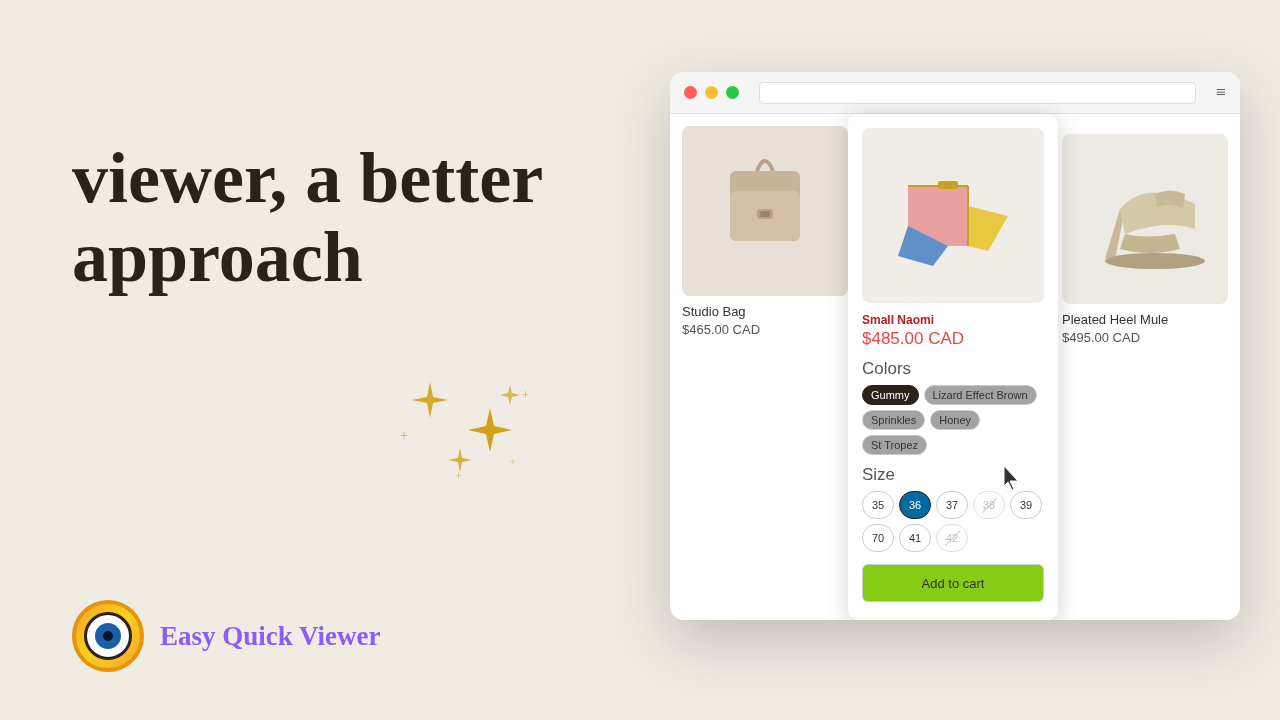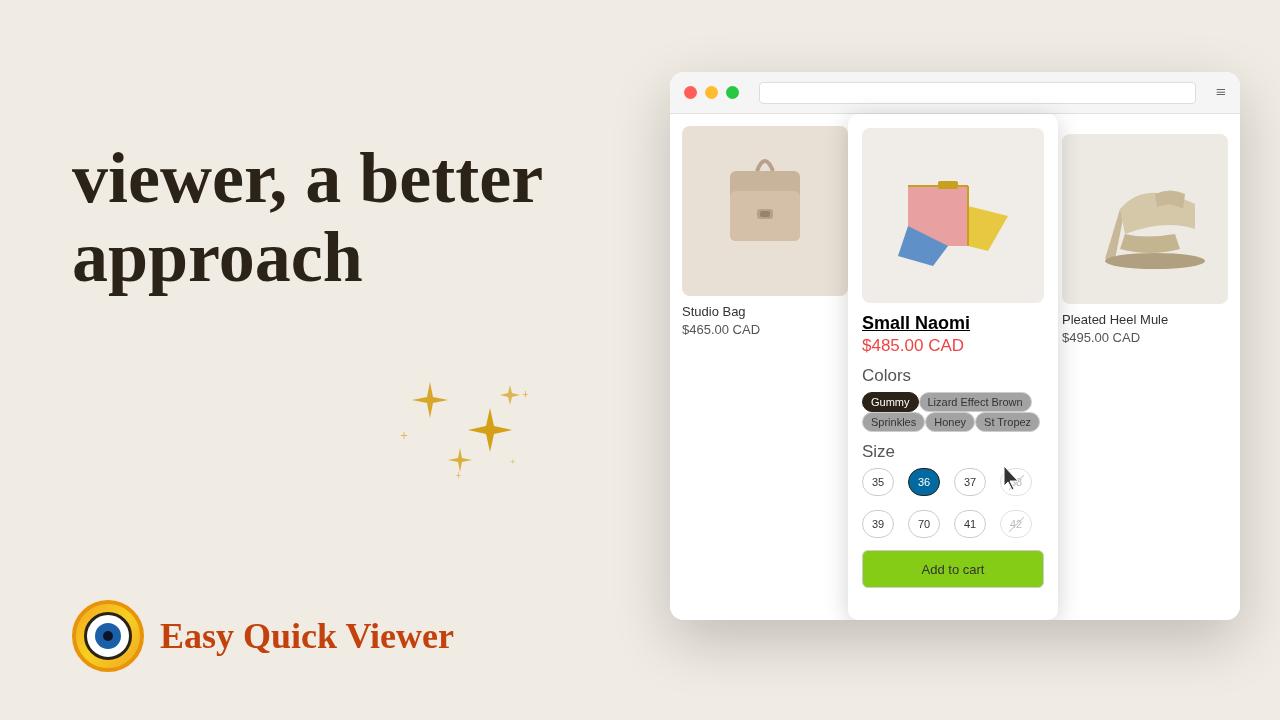--- a/index.html
+++ b/index.html
@@ -74,23 +74,23 @@
     }
 
     .logo-pupil {
       width: 10px;
       height: 10px;
       background: #0a1628;
       border-radius: 50%;
     }
 
     .logo-text {
-      font-size: 36px;
+      font-size: 27px;
       font-weight: 800;
-      color: #c2410c;
+      color: #8b5cf6;
       font-family: Georgia, serif;
     }
 
     
     .browser-window {
       position: absolute;
       right: 40px;
       top: 72px;
       width: 570px;
       height: 548px;
@@ -196,45 +196,45 @@
       height: 175px;
       background: #f0ede8;
       border-radius: 8px;
       display: flex;
       align-items: center;
       justify-content: center;
       margin-bottom: 10px;
     }
 
     .qv-product-name {
-      font-size: 18px;
+      font-size: 12px;
       font-weight: 600;
-      color: #000000;
-      font-family: Arial, sans-serif;
-      text-decoration: underline;
+      color: #b91c1c;
+      font-family: Arial, sans-serif;
     }
 
     .qv-product-price {
       font-size: 17px;
       color: #ef4444;
       margin-top: 2px;
       margin-bottom: 10px;
       font-family: Arial, sans-serif;
     }
 
     .qv-label {
       font-size: 17px;
       color: #555;
       margin-bottom: 6px;
       font-family: Arial, sans-serif;
     }
 
     .qv-colors {
       display: flex;
       flex-wrap: wrap;
+      gap: 5px;
       margin-bottom: 10px;
     }
 
     .color-tag {
       font-size: 11px;
       padding: 3px 8px;
       border-radius: 20px;
       border: 1px solid #ccc;
       color: #333;
       font-family: Arial, sans-serif;
@@ -243,21 +243,21 @@
 
     .color-tag.active {
       background: #2b2318;
       color: #fff;
       border-color: #2b2318;
     }
 
     .qv-sizes {
       display: flex;
       flex-wrap: wrap;
-      gap: 14px;
+      gap: 5px;
       margin-bottom: 12px;
     }
 
     .size-tag {
       font-size: 11px;
       width: 32px;
       height: 28px;
       display: flex;
       align-items: center;
       justify-content: center;

